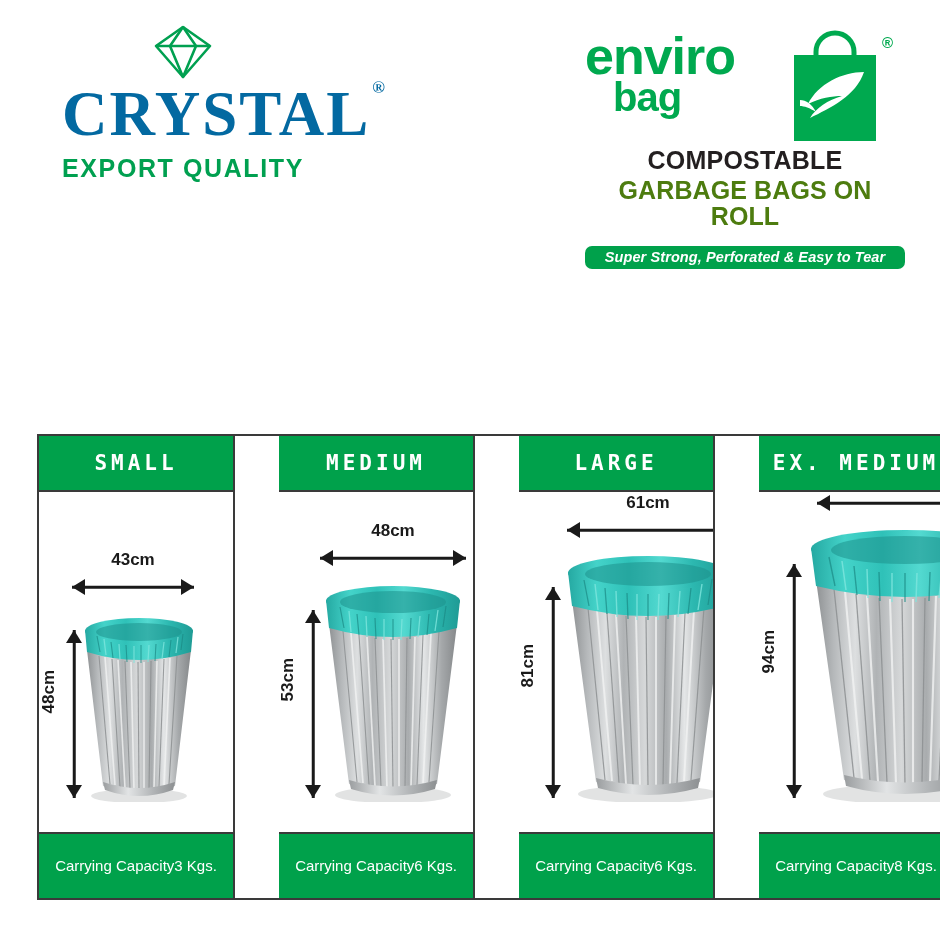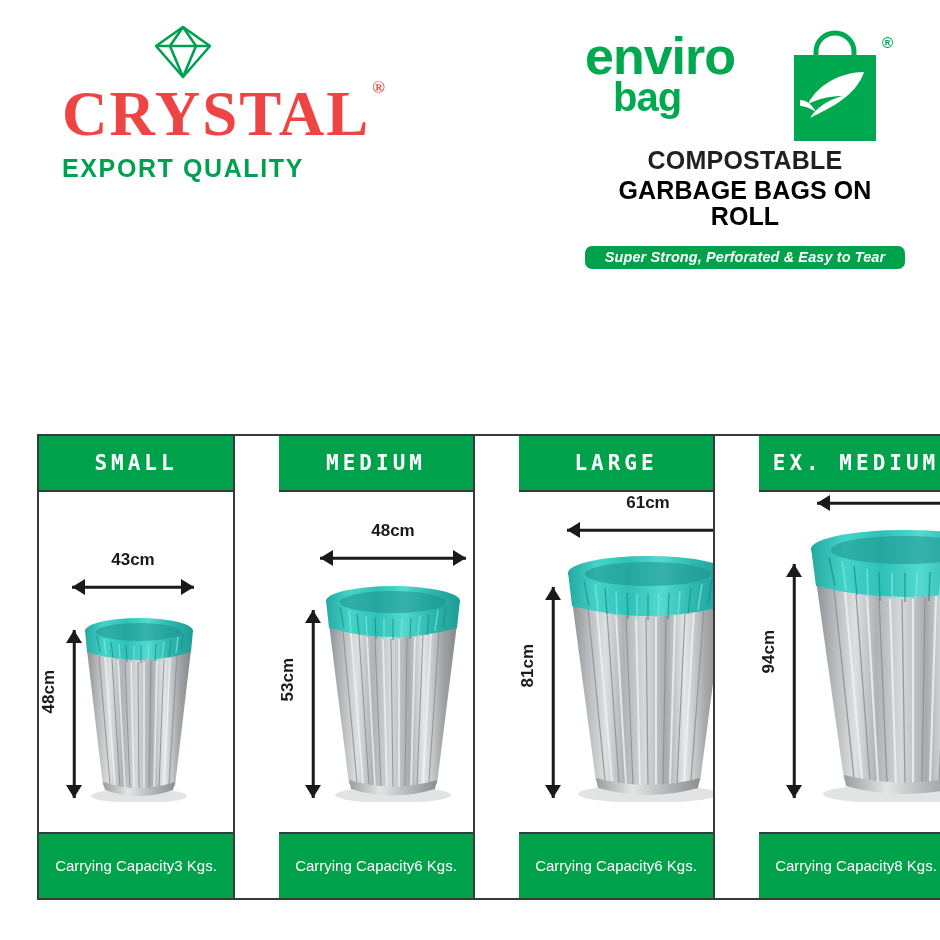--- a/index.html
+++ b/index.html
@@ -16,21 +16,21 @@
   .header{position:absolute;left:0;top:0;width:940px;height:260px;}
 
   
   .crystal{position:absolute;left:18px;top:24px;width:330px;text-align:center;}
   .gem{width:70px;height:56px;margin:0 auto 4px auto;display:block;}
   .crystal-word{
     font-family:"Liberation Serif", serif;
     font-weight:bold;
     font-size:63px;
     letter-spacing:2px;
-    color:#ef4444;
+    color:#0369a1;
     line-height:0.98;
     position:relative;
     display:inline-block;
     white-space:nowrap;
     margin-left:44px;
   }
   .crystal-word .reg{
     font-size:17px;
     vertical-align:super;
     position:relative;
@@ -73,21 +73,21 @@
     color:#231f20;
     letter-spacing:0.2px;
     text-align:center;
     line-height:1.02;
     margin-top:2px;
   }
   .garbage{
     font-family:"Liberation Sans", sans-serif;
     font-weight:bold;
     font-size:25px;
-    color:#000000;
+    color:#4d7c0f;
     letter-spacing:0.1px;
     text-align:center;
     line-height:1.05;
     margin-top:3px;
   }
   .tagline{
     margin-top:17px;
     background:#00A14B;
     border-radius:7px;
     color:#ffffff;

